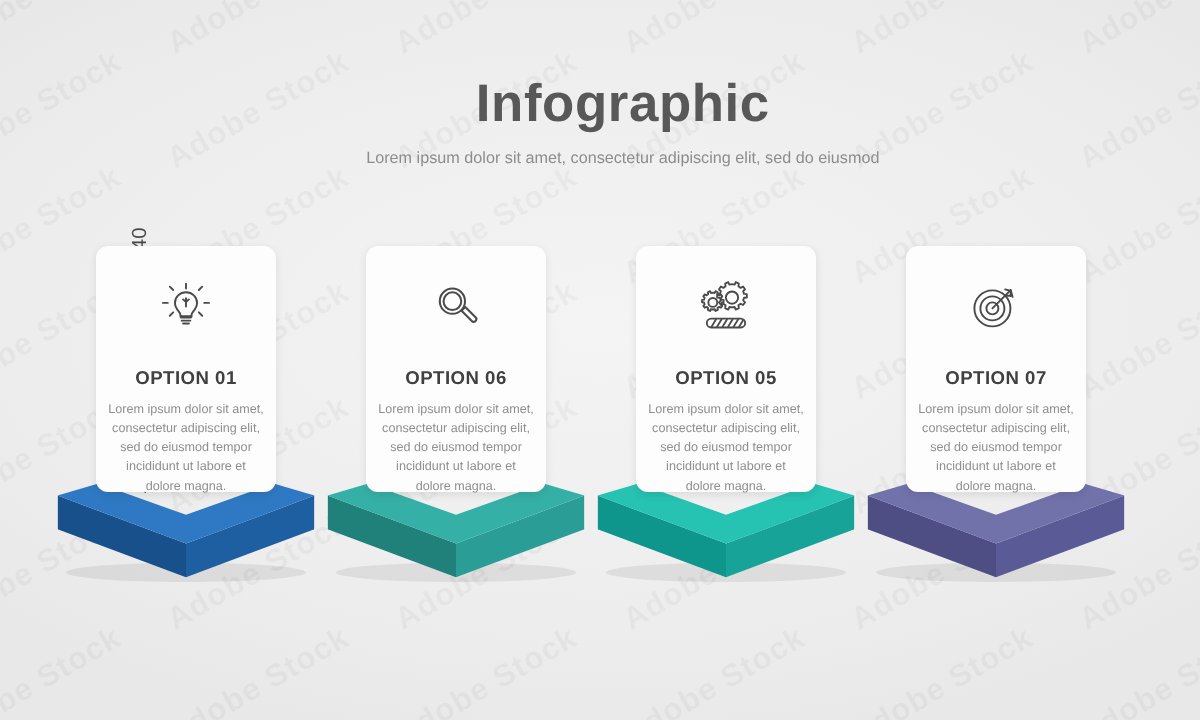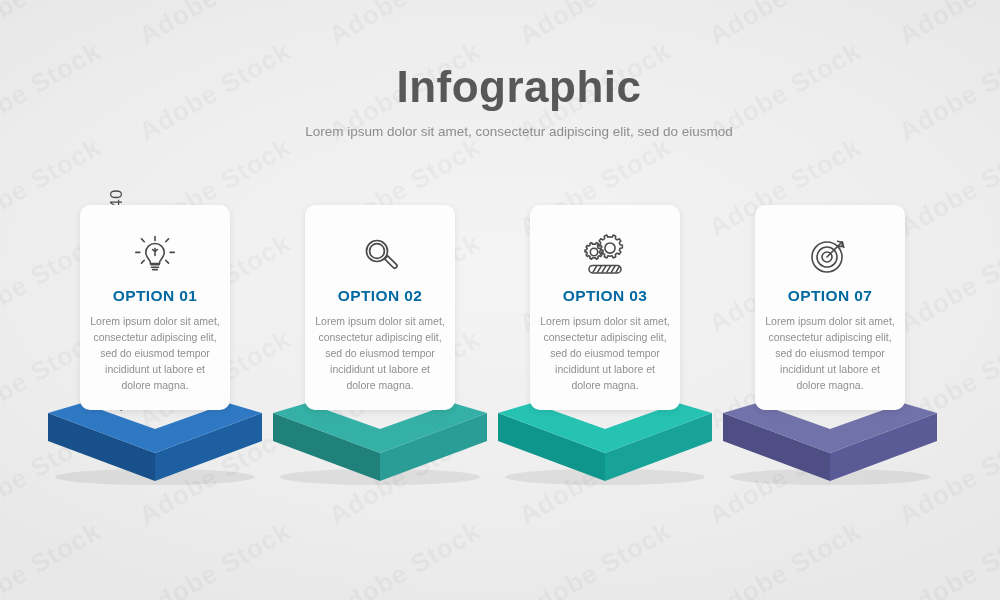--- a/index.html
+++ b/index.html
@@ -87,24 +87,24 @@
     z-index:3;
   }
   .icon-wrap {
     height:56px;
     display:flex;
     align-items:center;
     justify-content:center;
   }
   .icon-wrap svg { display:block; }
   .opt-title {
-    margin-top:4px;
+    margin-top:24px;
     font-size:15.5px;
     font-weight:700;
-    color:#0369a1;
+    color:#404040;
     letter-spacing:0.4px;
   }
   .opt-desc {
     margin-top:9px;
     font-size:10.5px;
     line-height:1.52;
     color:#8f8f8f;
   }
 </style>
 </head>
@@ -198,21 +198,21 @@
         </svg>
       </div>
       <div class="card">
         <div class="icon-wrap">
     <svg width="50" height="50" viewBox="0 0 50 50" fill="none" stroke="#4a4a4a" stroke-width="1.7" stroke-linecap="round" stroke-linejoin="round">
       <circle cx="22" cy="21" r="10.5"></circle>
       <circle cx="22" cy="21" r="7.4"></circle>
       <path d="M29.6 28.9l3.1-3.1 8.6 8.6a2.2 2.2 0 0 1 0 3.1l0 0a2.2 2.2 0 0 1-3.1 0l-8.6-8.6z"></path>
     </svg>
         </div>
-        <div class="opt-title">OPTION 02</div>
+        <div class="opt-title">OPTION 06</div>
         <div class="opt-desc">Lorem ipsum dolor sit amet, consectetur adipiscing elit, sed do eiusmod tempor incididunt ut labore et dolore magna.</div>
       </div>
     </div>
     <div class="item" style="left: 530px;">
       <div class="base">
         <svg width="214" height="82" viewBox="0 0 214 82">
           <ellipse cx="107" cy="74" rx="100" ry="8" fill="rgba(0,0,0,0.07)"></ellipse>
           <polygon points="0,10 0,38 107,78 107,50" fill="#0f968c"></polygon>
           <polygon points="214,10 214,38 107,78 107,50" fill="#17a398"></polygon>
           <polygon points="0,10 107,50 214,10 180,0 107,26 34,0" fill="#26c2b2"></polygon>
@@ -227,21 +227,21 @@
         <circle cx="0" cy="0" r="5.1"></circle>
       </g>
       <g transform="translate(16,22)">
         <path d="M0-8.1l1.6.25.7-1.5 1.85.9-.25 1.6 1.35.98 1.45-.8 1.2 1.63-1.12 1.2.54 1.56 1.67.18v2.03l-1.67.18-.54 1.56 1.12 1.2-1.2 1.63-1.45-.8-1.35.98.25 1.6-1.85.9-.7-1.5-1.6.25-1.6-.25-.7 1.5-1.85-.9.25-1.6-1.35-.98-1.45.8-1.2-1.63 1.12-1.2-.54-1.56-1.67-.18v-2.03l1.67-.18.54-1.56-1.12-1.2 1.2-1.63 1.45.8 1.35-.98-.25-1.6 1.85-.9.7 1.5z"></path>
         <circle cx="0" cy="0" r="3.7"></circle>
       </g>
       <rect x="11" y="35.5" width="32" height="7.4" rx="3.7"></rect>
       <path d="M15 42.2l3.6-6M19.6 42.2l3.6-6M24.2 42.2l3.6-6M28.8 42.2l3.6-6M33.4 42.2l3.6-6M38 42.2l3.1-5.2"></path>
     </svg>
         </div>
-        <div class="opt-title">OPTION 03</div>
+        <div class="opt-title">OPTION 05</div>
         <div class="opt-desc">Lorem ipsum dolor sit amet, consectetur adipiscing elit, sed do eiusmod tempor incididunt ut labore et dolore magna.</div>
       </div>
     </div>
     <div class="item" style="left: 755px;">
       <div class="base">
         <svg width="214" height="82" viewBox="0 0 214 82">
           <ellipse cx="107" cy="74" rx="100" ry="8" fill="rgba(0,0,0,0.07)"></ellipse>
           <polygon points="0,10 0,38 107,78 107,50" fill="#4e4e85"></polygon>
           <polygon points="214,10 214,38 107,78 107,50" fill="#5a5a96"></polygon>
           <polygon points="0,10 107,50 214,10 180,0 107,26 34,0" fill="#7272ab"></polygon>

